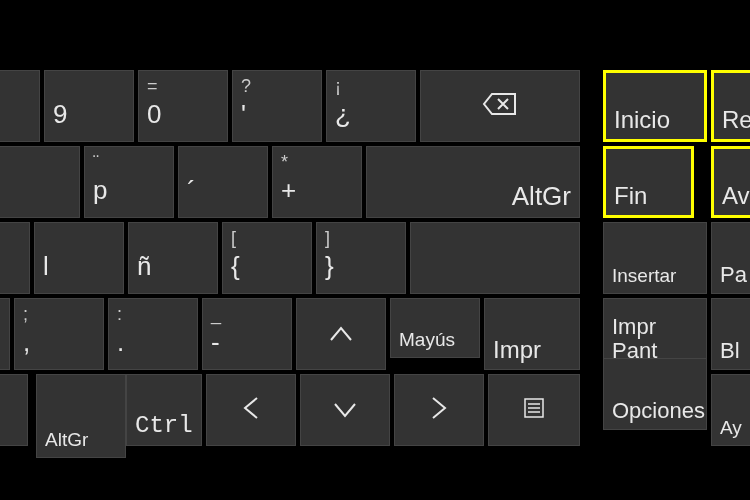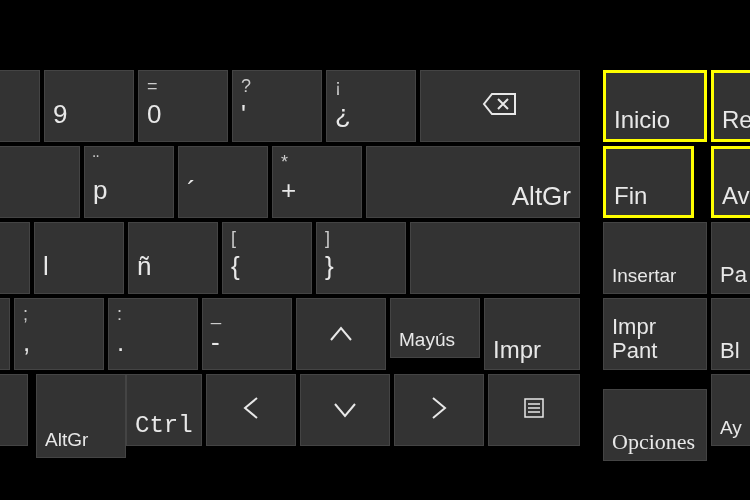--- a/index.html
+++ b/index.html
@@ -225,20 +225,20 @@
     <span class="label" style="font-size:22px;">Pa</span>
   </div>
 
   <div class="key single smaller-text" style="left:603px; top:228px; width:104px; height:72px;">
     <span class="label">Impr Pant</span>
   </div>
   <div class="key single smaller-text" style="left:711px; top:228px; width:60px; height:72px;">
     <span class="label">Bl</span>
   </div>
 
-  <div class="key single smaller-text" style="left:603px; top:319px; width:104px; height:72px;font-family:Liberation Serif, serif;">
+  <div class="key single smaller-text" style="left:603px; top:288px; width:104px; height:72px;">
     <span class="label">Opciones</span>
   </div>
   <div class="key single small-text" style="left:711px; top:304px; width:60px; height:72px;">
     <span class="label">Ay</span>
   </div>
 
 </div>
 
 </body></html>

